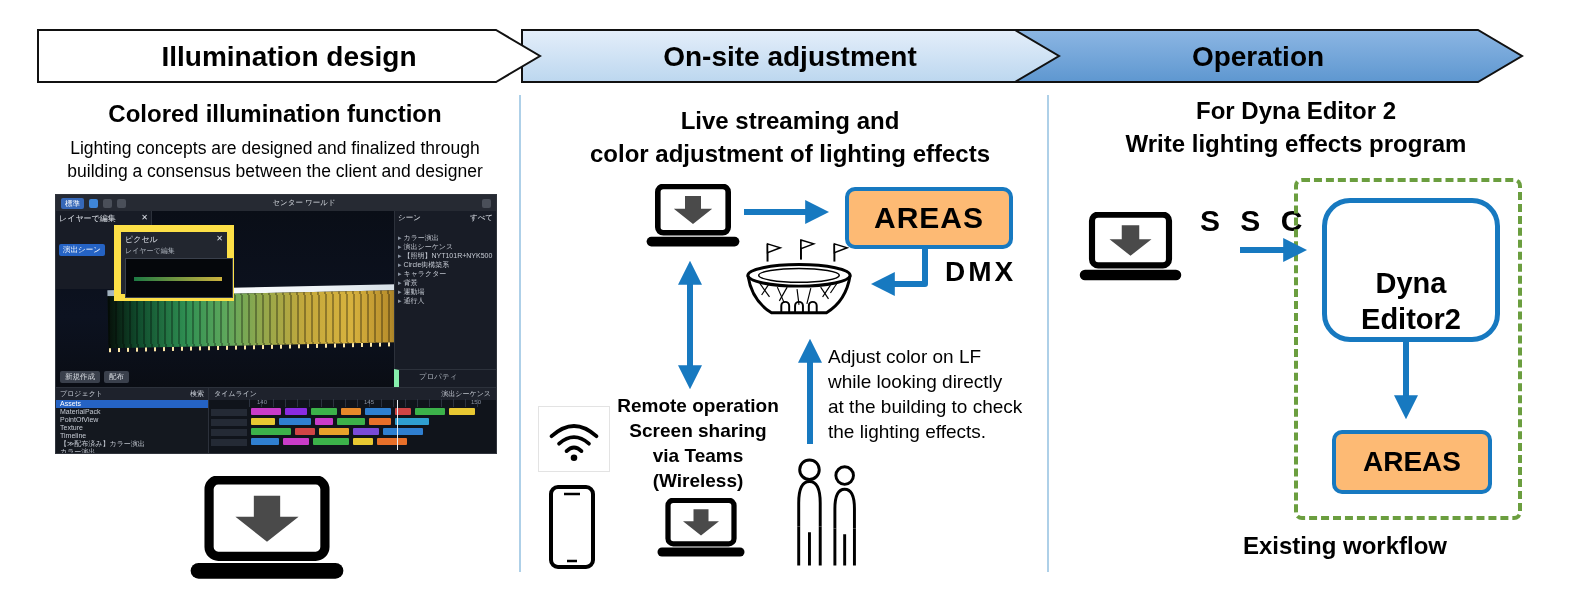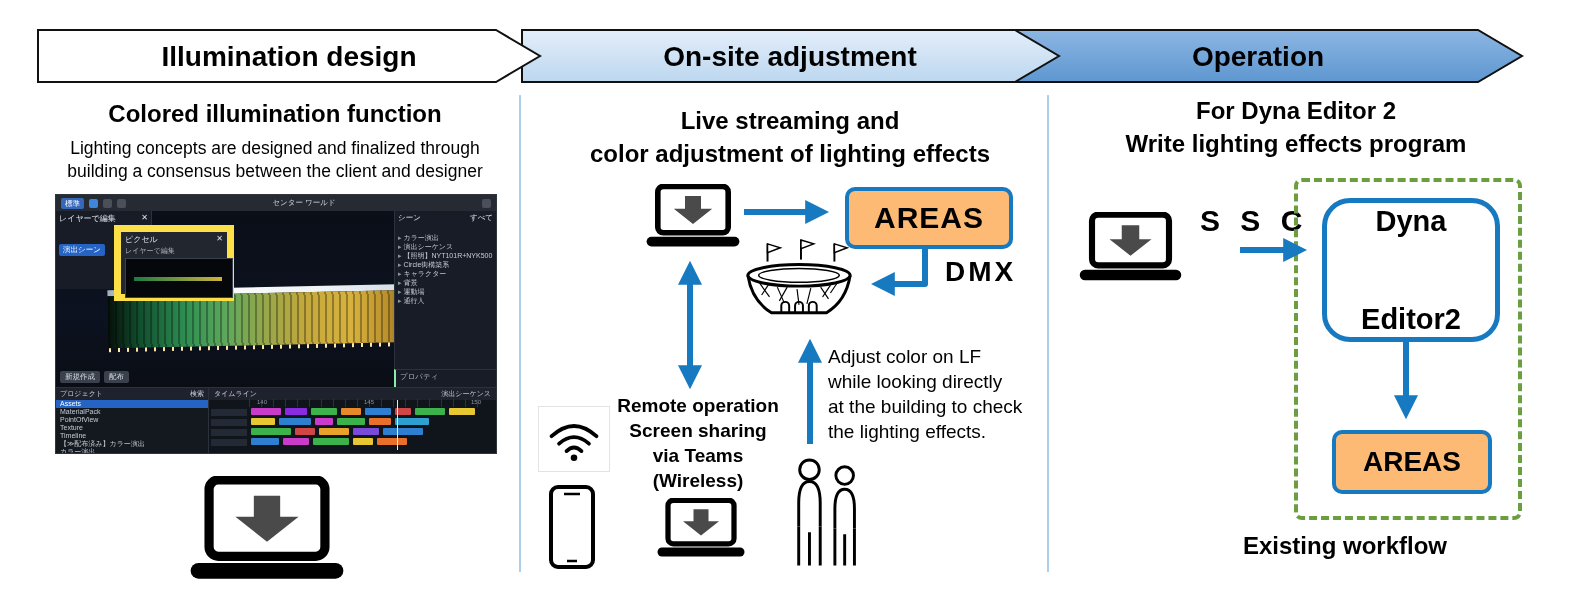--- a/index.html
+++ b/index.html
@@ -45,21 +45,21 @@
   .ed-pixel .hdr{display:flex;justify-content:space-between}
   .pixel-sub{font-size:7px;color:#aab0ba;margin-top:1px}
   .pixel-preview{margin-top:2px;width:108px;height:40px;background:#05070b;border:1px solid #3a404c;position:relative}
   .pixel-strip{position:absolute;left:8px;top:18px;width:88px;height:4px;background:linear-gradient(90deg,#1d7a44,#cdb23e)}
   .ed-scene{position:absolute;left:338px;top:16px;width:102px;height:158px;background:#181c26;
             border-left:1px solid #2c313b;z-index:3;padding:2px 3px;font-size:7px;color:#c6cbd4}
   .ed-scene .hdr{display:flex;justify-content:space-between;color:#dde1e8;font-size:7.5px;margin-bottom:10px}
   .scene-item{line-height:9px;white-space:nowrap;overflow:hidden}
   .scene-item::before{content:"▸ ";color:#8a93a2}
   .ed-props{position:absolute;left:338px;top:174px;width:102px;height:18px;background:#181c26;
-            border-left:2px solid #86efac;border-top:1px solid #2c313b;z-index:3;font-size:7.5px;color:#aab0ba;padding:2px 4px}
+            border-left:5px solid #86efac;border-top:1px solid #2c313b;z-index:3;font-size:7.5px;color:#aab0ba;padding:2px 20px}
   .ed-btns{position:absolute;left:4px;top:176px;display:flex;gap:4px;z-index:4}
   .ed-btn{background:#3a404c;color:#d8dce2;font-size:7.5px;padding:1px 5px;border-radius:2px}
   .ed-project{position:absolute;left:0;top:192px;width:152px;height:66px;background:#14181f;
               border-top:1px solid #2c313b;font-size:7px;color:#c6cbd4;z-index:3}
   .ed-project .hdr{display:flex;justify-content:space-between;background:#1e222c;padding:1px 4px}
   .proj-item{line-height:8px;padding:0 4px;white-space:nowrap;overflow:hidden}
   .proj-item:first-child{background:#2563c4;color:#fff}
   .ed-timeline{position:absolute;left:152px;top:192px;width:288px;height:66px;background:#10141b;
                border-top:1px solid #2c313b;border-left:1px solid #2c313b;z-index:3}
   .ed-timeline .hdr{display:flex;justify-content:space-between;background:#1e222c;padding:1px 5px;font-size:7px;color:#c6cbd4}
@@ -84,21 +84,21 @@
   #remote{left:598px;top:393px;width:200px;text-align:center;font-size:19px;font-weight:bold;line-height:25px}
   #adjust{left:828px;top:344px;width:228px;font-size:19px;line-height:25px}
   #wifi-box{left:538px;top:406px;width:70px;height:64px;border:1px solid #e3e3e3;display:flex;
             align-items:center;justify-content:center}
 
   
   #c3-title{left:1060px;top:94px;width:472px;text-align:center;font-size:24px;font-weight:bold;line-height:33px}
   #ssc{left:1200px;top:204px;font-size:30px;font-weight:bold;letter-spacing:6px}
   #dashed-box{left:1294px;top:178px;width:220px;height:334px;border:4px dashed #6b9e3f;border-radius:8px;z-index:4}
   #dyna-box{left:1322px;top:198px;width:168px;height:134px;border:5px solid #1779c0;border-radius:28px;
-            background:#fff;display:flex;flex-direction:column;align-items:center;justify-content:space-between;
+            background:#fff;display:flex;flex-direction:column;align-items:center;justify-content:flex-end;
             font-size:29px;font-weight:bold;line-height:36px;z-index:6}
   #areas2{left:1332px;top:430px;width:152px;height:56px;font-size:28px}
   #existing{left:1220px;top:532px;width:250px;text-align:center;font-size:24px;font-weight:bold}
 
   .overlay{position:absolute;left:0;top:0;z-index:5;pointer-events:none}
 </style>
 </head>
 <body>
 
 <div id="canvas">

